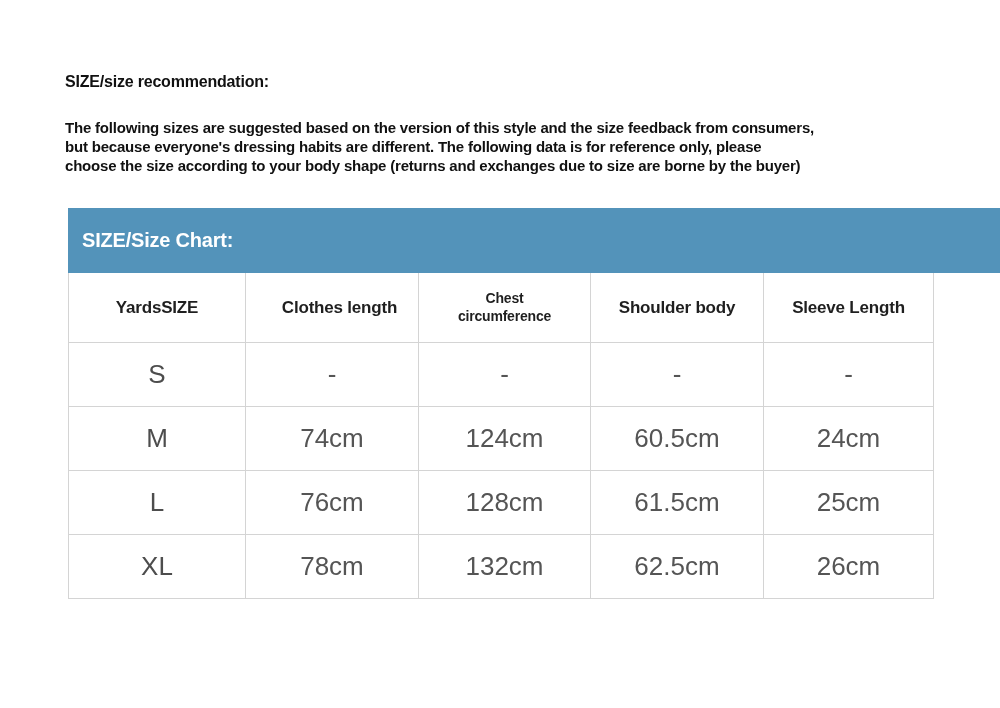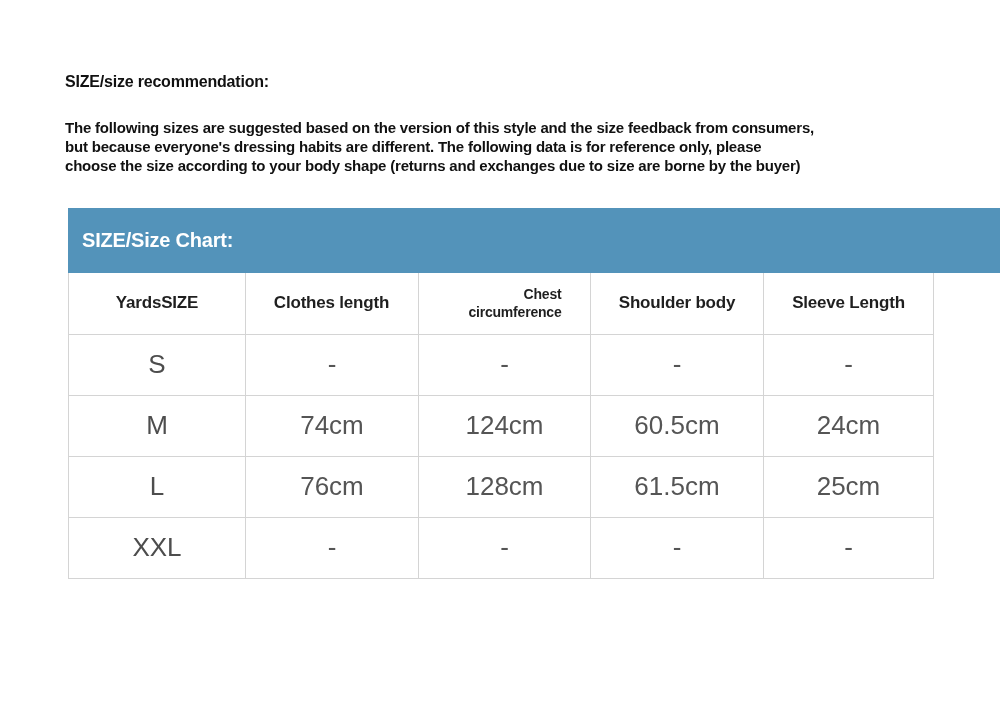--- a/index.html
+++ b/index.html
@@ -60,39 +60,39 @@
   table.size-table {
     margin-left: 3px;
     width: 865px;
     border-collapse: collapse;
     table-layout: fixed;
   }
   .size-table th,
   .size-table td {
     border: 1px solid var(--grid);
     height: 61px;
-    padding: 0;
+    padding: 16px;
     text-align: center;
     vertical-align: middle;
   }
   .size-table thead th {
     border-top: none;
     font-size: 17px;
     font-weight: 700;
     letter-spacing: -0.2px;
     color: #1F1F1F;
   }
   .size-table th.th-clothes {
     text-align: center;
     padding-right: 1px;
   }
   .size-table th .chest-inner {
     display: inline-block;
     width: 114px;
-    text-align: right;
+    text-align: center;
     font-size: 14px;
     line-height: 18px;
   }
   .size-table td.cell-size {
     font-size: 26px;
     font-weight: 400;
     color: #4D4D4D;
   }
   .size-table td.cell-val {
     font-size: 26px;
@@ -150,22 +150,22 @@
         <td class="cell-val">24cm</td>
       </tr>
       <tr>
         <td class="cell-size">L</td>
         <td class="cell-val">76cm</td>
         <td class="cell-val">128cm</td>
         <td class="cell-val">61.5cm</td>
         <td class="cell-val">25cm</td>
       </tr>
       <tr>
-        <td class="cell-size">XXL</td>
-        <td class="cell-val">-</td>
-        <td class="cell-val">-</td>
-        <td class="cell-val">-</td>
-        <td class="cell-val">-</td>
+        <td class="cell-size">XL</td>
+        <td class="cell-val">78cm</td>
+        <td class="cell-val">132cm</td>
+        <td class="cell-val">62.5cm</td>
+        <td class="cell-val">26cm</td>
       </tr>
     </tbody>
   </table>
 
 </div>
 
 </body></html>

